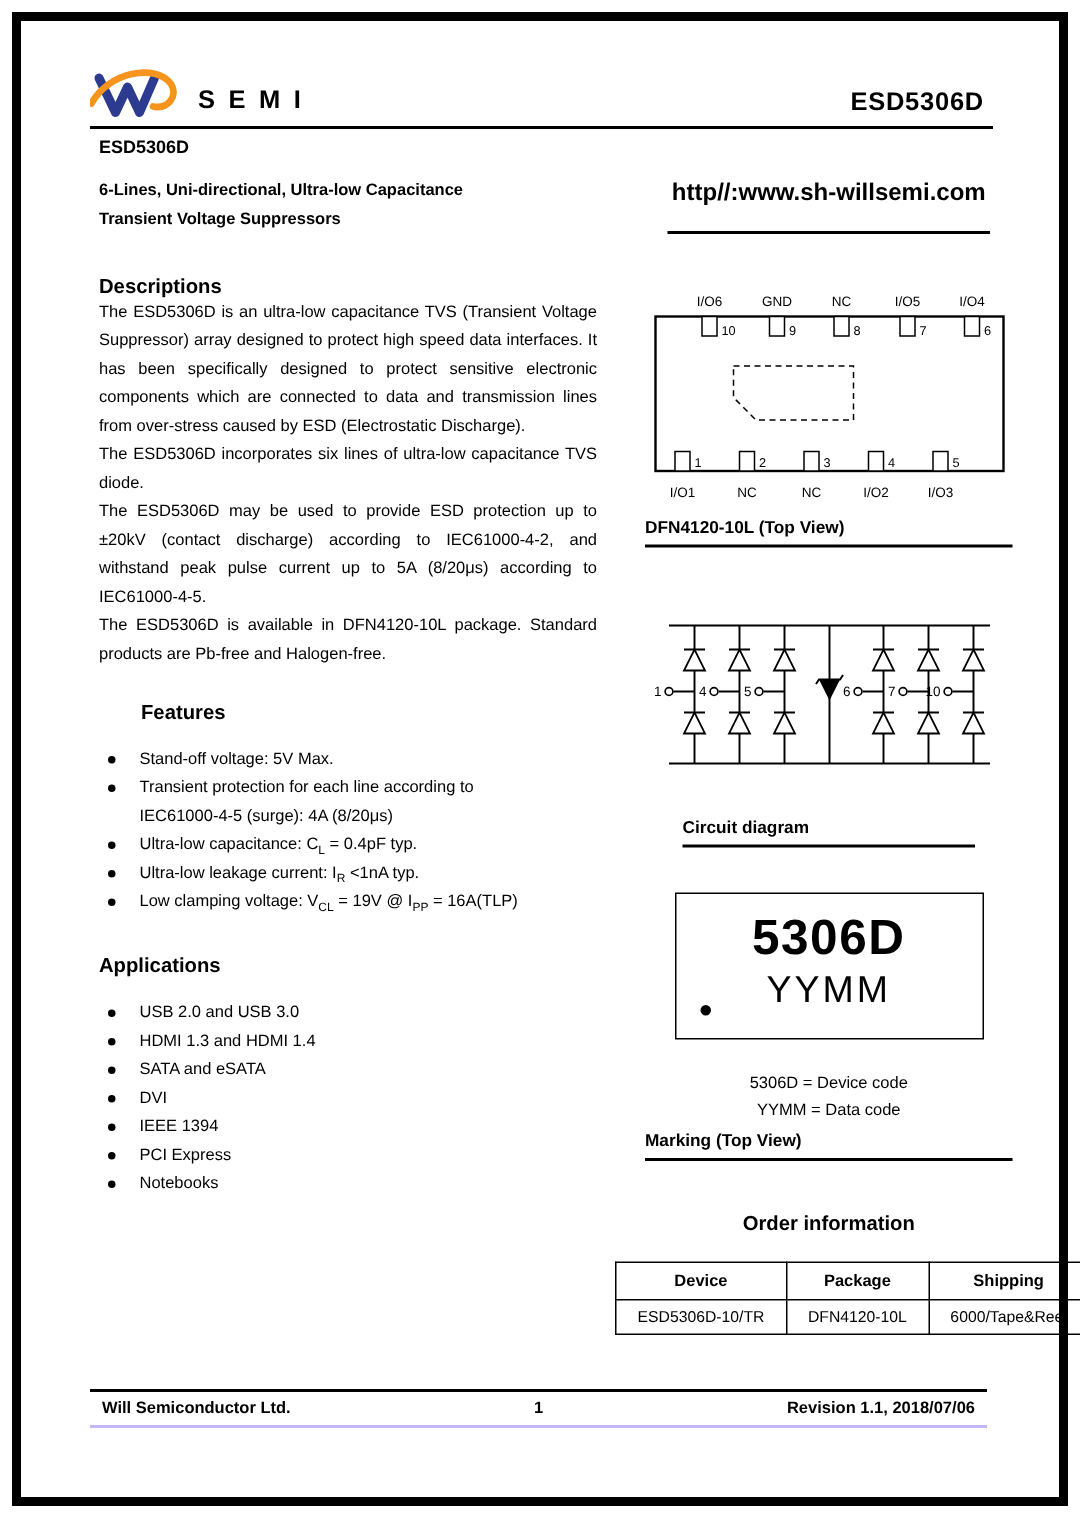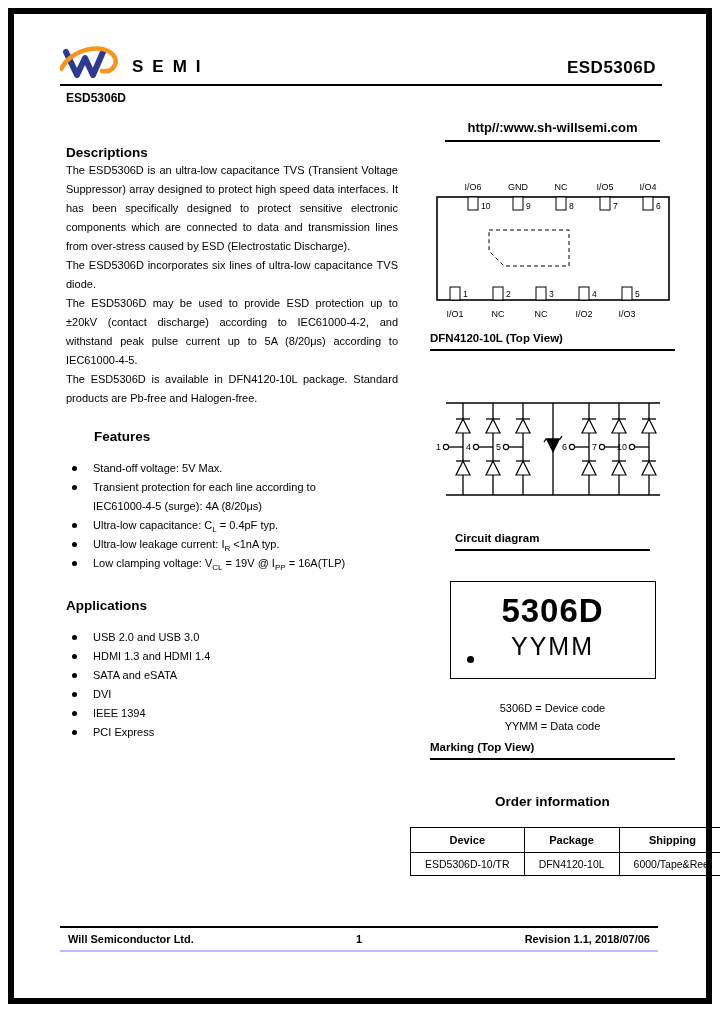--- a/index.html
+++ b/index.html
@@ -28,22 +28,22 @@
   .p-first{margin-top:19px;}
   .p-next{margin-top:10px;}
 
   .bullet-list{margin-top:14px;}
   .bullet-row{display:flex;padding-left:6px;}
   .bullet{flex:none;width:5px;height:5px;background:#000;border-radius:50%;margin:7px 16px 0 0;}
   .bullet-text{line-height:19px;}
   sub{font-size:8px;line-height:0;}
 
   
-  .website{width:215px;margin:2px auto 0;text-align:center;font-weight:bold;font-size:13px;
-           padding-bottom:5px;border-bottom:2px solid #000;}
+  .website{width:215px;margin:2px auto 0;text-align:center;font-weight:bold;font-size:16px;
+           padding-bottom:16px;border-bottom:2px solid #000;}
   svg{display:block;}
   svg text{font-family:"Liberation Sans",sans-serif;fill:#000;}
   .pkg{margin:38px auto 0;}
   .circ{margin:36px auto 0;}
   .caption{font-weight:bold;font-size:11.5px;text-align:left;border-bottom:2px solid #000;
            padding-bottom:5px;margin:2px auto 0;width:245px;}
   .caption.narrow{width:195px;margin-top:10px;}
   .caption.mark-cap{margin-top:6px;}
 
   .pkg-body{fill:#fff;stroke:#000;stroke-width:1.6;}
@@ -88,20 +88,24 @@
       <polyline points="6,8 17,31 25,14 33,31 43,8" fill="none" stroke="#2c3a8f" stroke-width="6" stroke-linecap="round" stroke-linejoin="round"></polyline>
       <path d="M1,25 C12,4 44,-2 54,12 C59,20 52,29 42,27" fill="none" stroke="#f7941d" stroke-width="4.5" stroke-linecap="round"></path>
       <text x="72" y="28" font-size="17" font-weight="bold" letter-spacing="9">SEMI</text>
     </svg>
   </div>
   <div class="part-no">ESD5306D</div>
   <div class="header-rule"></div>
   <div class="section-label">ESD5306D</div>
 
   <div class="col-left">
+    <div class="doc-title">
+      <div>6-Lines, Uni-directional, Ultra-low Capacitance</div>
+      <div>Transient Voltage Suppressors</div>
+    </div>
 
     <h2 class="h-desc">Descriptions</h2>
     <p class="p-first">The ESD5306D is an ultra-low capacitance TVS (Transient Voltage Suppressor) array designed to protect high speed data interfaces. It has been specifically designed to protect sensitive electronic components which are connected to data and transmission lines from over-stress caused by ESD (Electrostatic Discharge).</p>
     <p class="p-next">The ESD5306D incorporates six lines of ultra-low capacitance TVS diode.</p>
     <p class="p-next">The ESD5306D may be used to provide ESD protection up to ±20kV (contact discharge) according to IEC61000-4-2, and withstand peak pulse current up to 5A (8/20μs) according to IEC61000-4-5.</p>
     <p class="p-next">The ESD5306D is available in DFN4120-10L package. Standard products are Pb-free and Halogen-free.</p>
 
     <h2 class="h-feat">Features</h2>
     <div class="bullet-list">
         <div class="bullet-row">
@@ -155,20 +159,24 @@
           <span class="bullet"></span>
           <div class="bullet-text">DVI</div>
         </div>
         <div class="bullet-row">
           <span class="bullet"></span>
           <div class="bullet-text">IEEE 1394</div>
         </div>
         <div class="bullet-row">
           <span class="bullet"></span>
           <div class="bullet-text">PCI Express</div>
+        </div>
+        <div class="bullet-row">
+          <span class="bullet"></span>
+          <div class="bullet-text">Notebooks</div>
         </div>
       </div>
   </div>
 
   <div class="col-right">
     <div class="website">http//:www.sh-willsemi.com</div>
 
     <svg class="pkg" width="240" height="150" viewBox="0 0 240 150">
       <text class="pl" x="40" y="10">I/O6</text>
       <text class="pl" x="85" y="10">GND</text>

